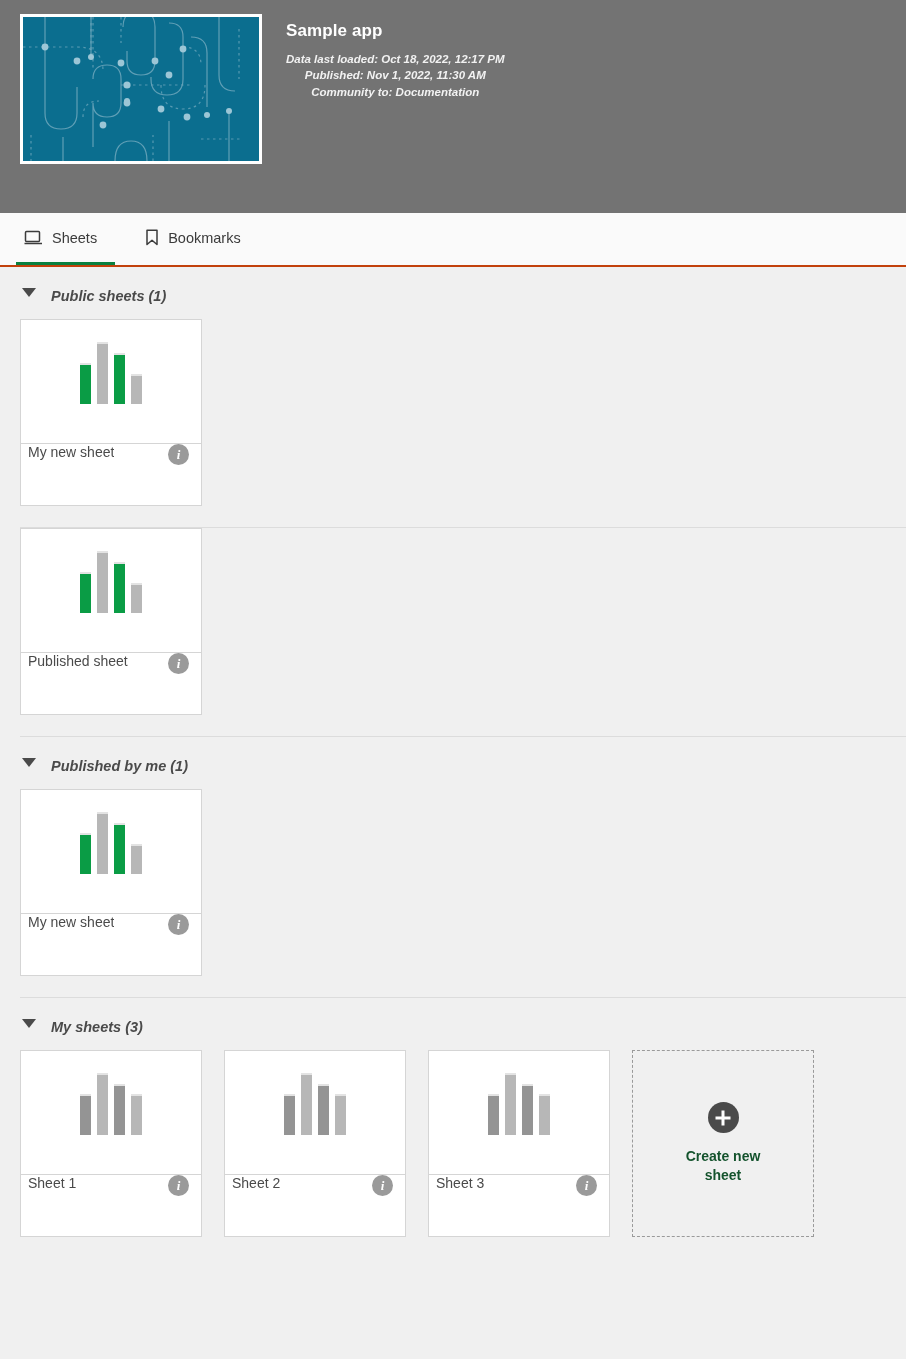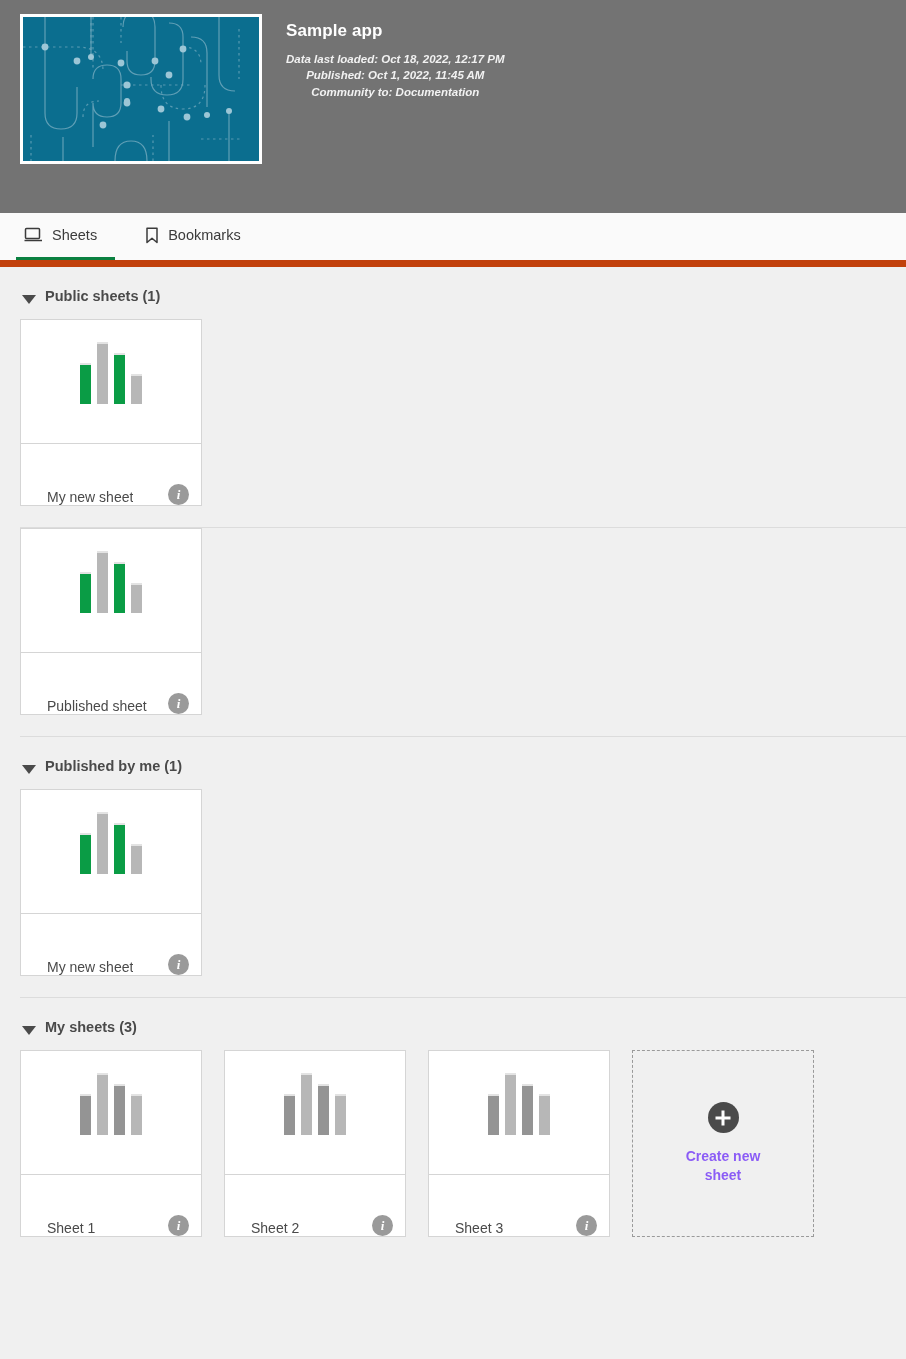--- a/index.html
+++ b/index.html
@@ -50,21 +50,21 @@
     line-height: 16.5px;
     color: #f2f2f2;
     white-space: nowrap;
     text-align: center;
   }
 
   
   .tabbar {
     height: 54px;
     background: #fafafa;
-    border-bottom: 7px solid #c2410c;
+    border-bottom: 2px solid #c2410c;
     display: flex;
     align-items: stretch;
     padding-left: 16px;
   }
   .tab {
     display: flex;
     align-items: center;
     gap: 9px;
     padding: 0 18px 0 8px;
     margin-right: 22px;
@@ -81,25 +81,26 @@
   .content { background: #f0f0f0; padding: 0 0 18px 0; }
 
   .section { position: relative; }
   .section + .section .sec-divider {
     height: 1px;
     background: #dcdcdc;
     margin: 0 0 0 20px;
   }
   .sec-head {
     display: flex;
-    align-items: flex-end;
-    gap: 9px;
+    align-items: flex-start;
+    gap: 15px;
     padding: 21px 0 15px 22px;
     cursor: pointer;
     user-select: none;
+    font-style: italic;
   }
   .caret {
     width: 0; height: 0;
     border-left: 7px solid transparent;
     border-right: 7px solid transparent;
     border-top: 9px solid #4a4a4a;
     flex: 0 0 auto;
   }
   .sec-title {
     font-size: 14.5px;
@@ -139,23 +140,23 @@
     height: 60px;
   }
   .mini-chart .bar {
     width: 11px;
     border-top: 2px solid #e3e3e3;
   }
 
   .card-foot {
     height: 61px;
     display: flex;
-    align-items: flex-end;
+    align-items: flex-start;
     justify-content: space-between;
-    padding: 0 12px 0 26px;
+    padding: 0 12px 0 7px;
   }
   .card-name {
     font-size: 14px;
     color: #4a4a4a;
     white-space: nowrap;
     overflow: hidden;
     text-overflow: ellipsis;
   }
   .info-icon {
     width: 21px; height: 21px;
@@ -198,21 +199,21 @@
     position: absolute;
     background: #ffffff;
     left: 50%; top: 50%;
     transform: translate(-50%, -50%);
   }
   .plus-circle::before { width: 15px; height: 3px; }
   .plus-circle::after  { width: 3px; height: 15px; }
   .new-label {
     font-size: 14px;
     font-weight: bold;
-    color: #8b5cf6;
+    color: #14532d;
     text-align: center;
     line-height: 19px;
     width: 100px;
   }
 </style>
 </head>
 <body>
 
 <div class="app-header">
   <div class="app-thumb">
@@ -262,21 +263,21 @@
         <circle cx="164" cy="100" r="3.4"></circle>
         <circle cx="184" cy="98" r="3"></circle>
         <circle cx="206" cy="94" r="3"></circle>
       </g>
     </svg>
   </div>
 
   <div class="app-meta">
     <div class="app-title">Sample app</div>
     <div class="app-metaline">Data last loaded: Oct 18, 2022, 12:17 PM</div>
-    <div class="app-metaline">Published: Oct 1, 2022, 11:45 AM</div>
+    <div class="app-metaline">Published: Nov 1, 2022, 11:30 AM</div>
     <div class="app-metaline">Community to: Documentation</div>
   </div>
 </div>
 
 <div class="tabbar">
   <div class="tab active">
     <span class="tab-ico">
       <svg width="19" height="16" viewBox="0 0 19 16">
         <rect x="1.5" y="1.5" width="14" height="10" rx="1" fill="none" stroke="#3b3b3b" stroke-width="1.5"></rect>
         <path d="M0.5 13.5 L18 13.5" stroke="#3b3b3b" stroke-width="1.5"></path>

